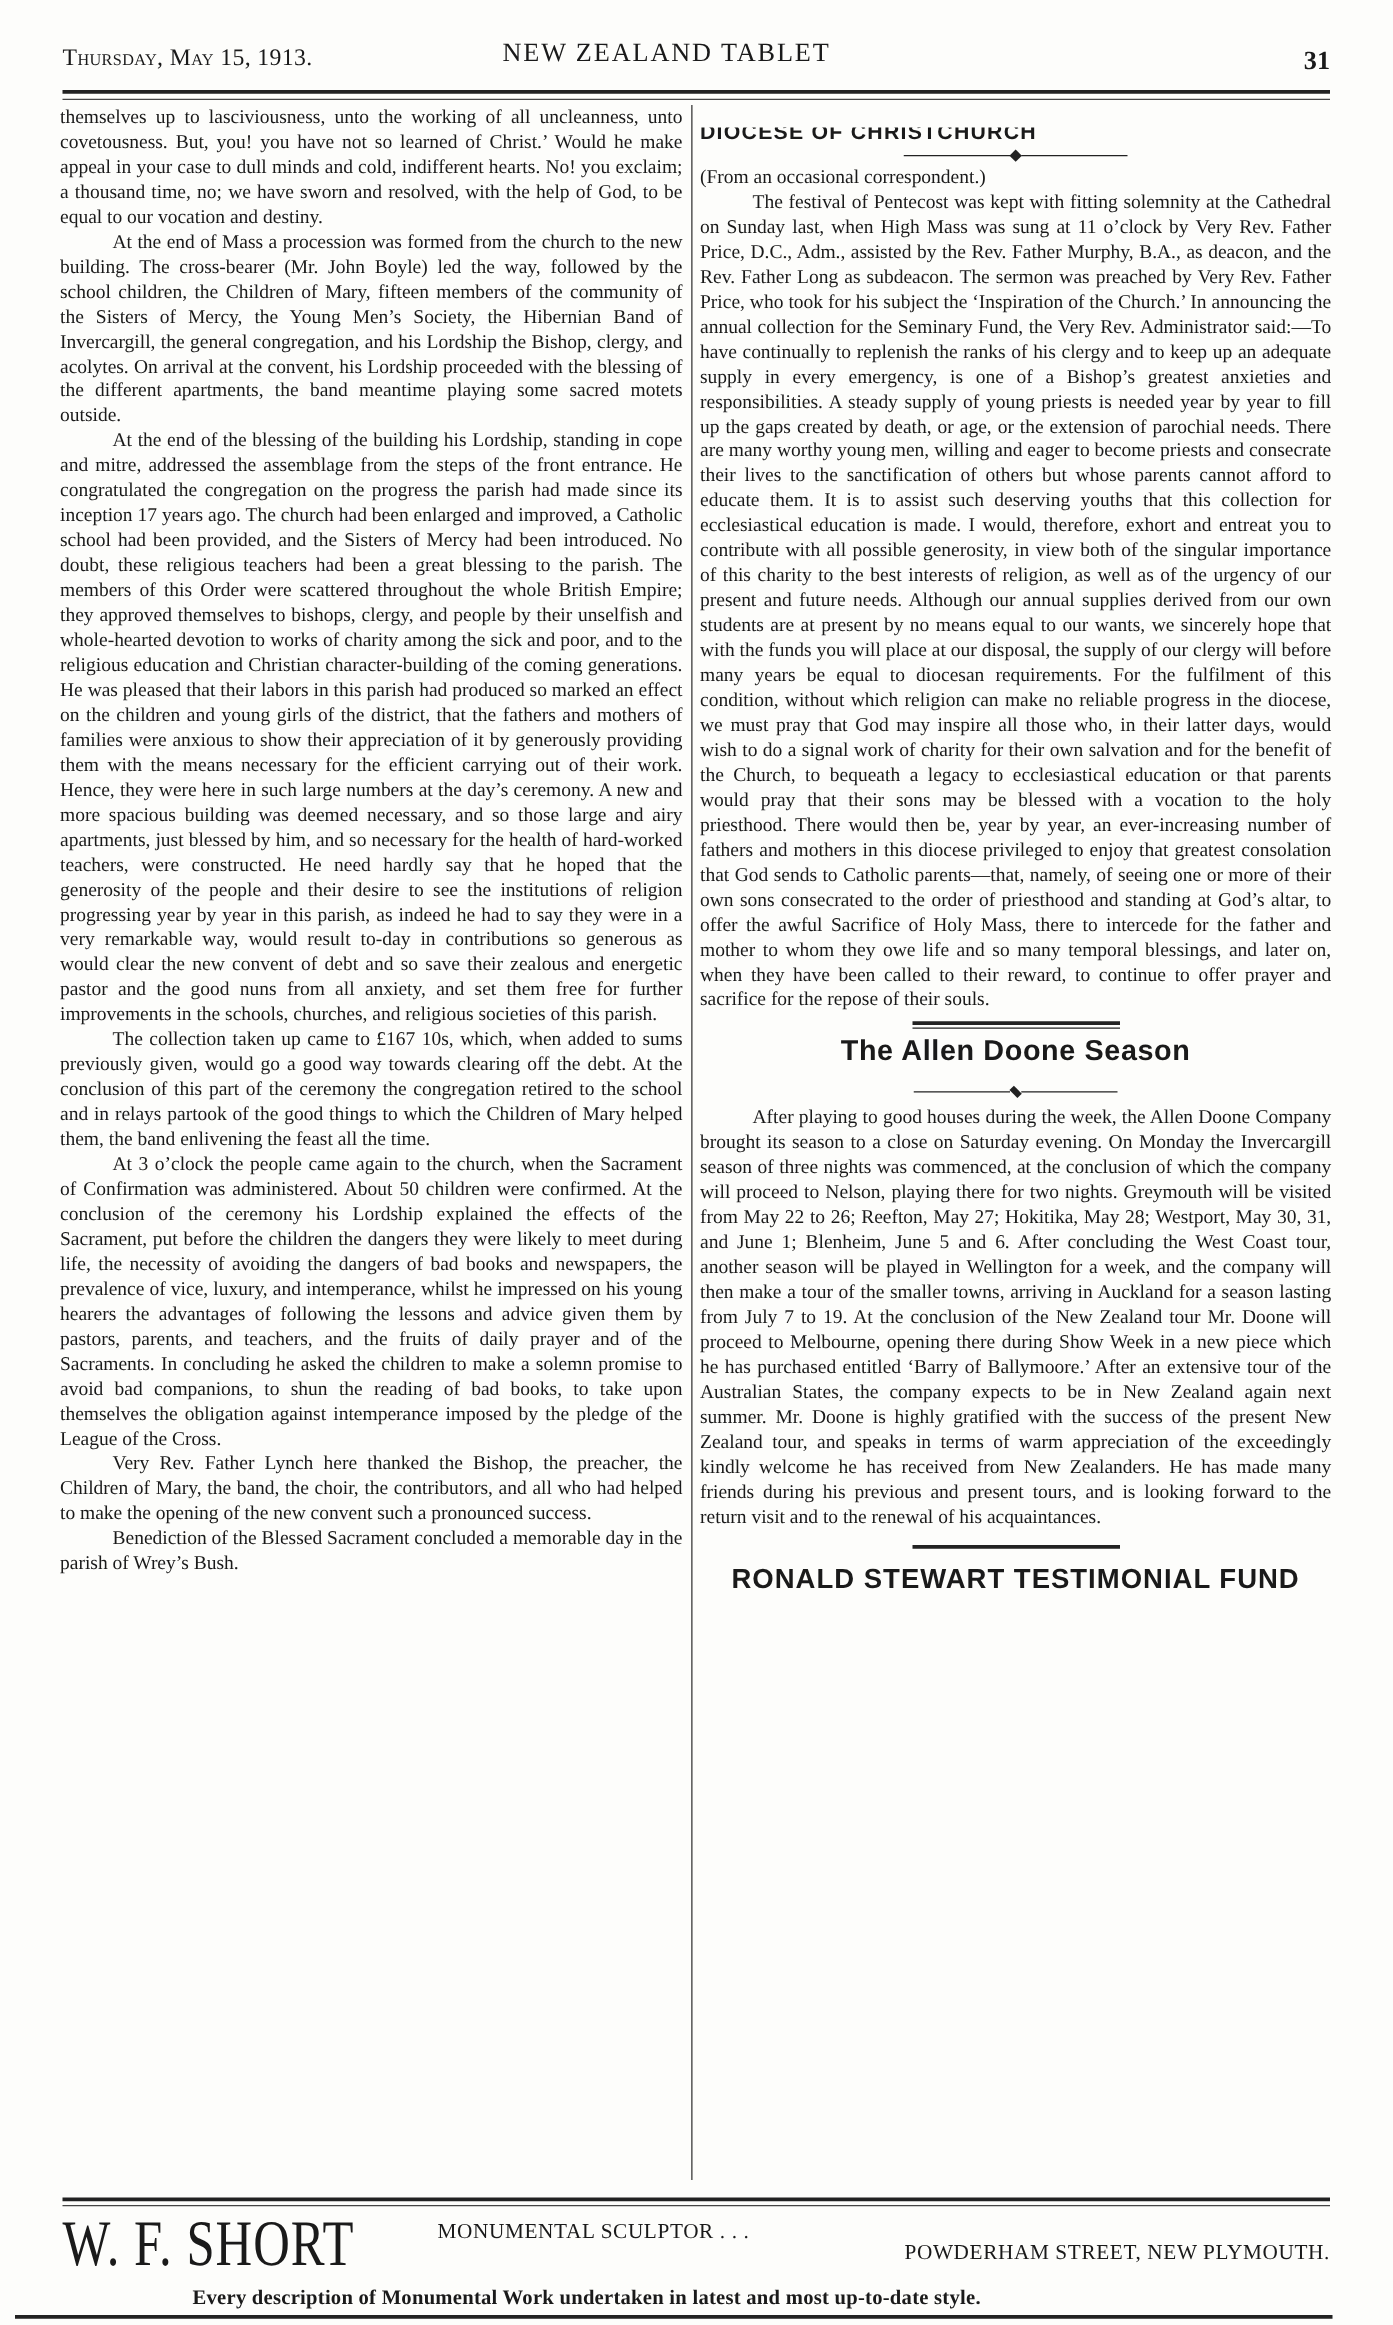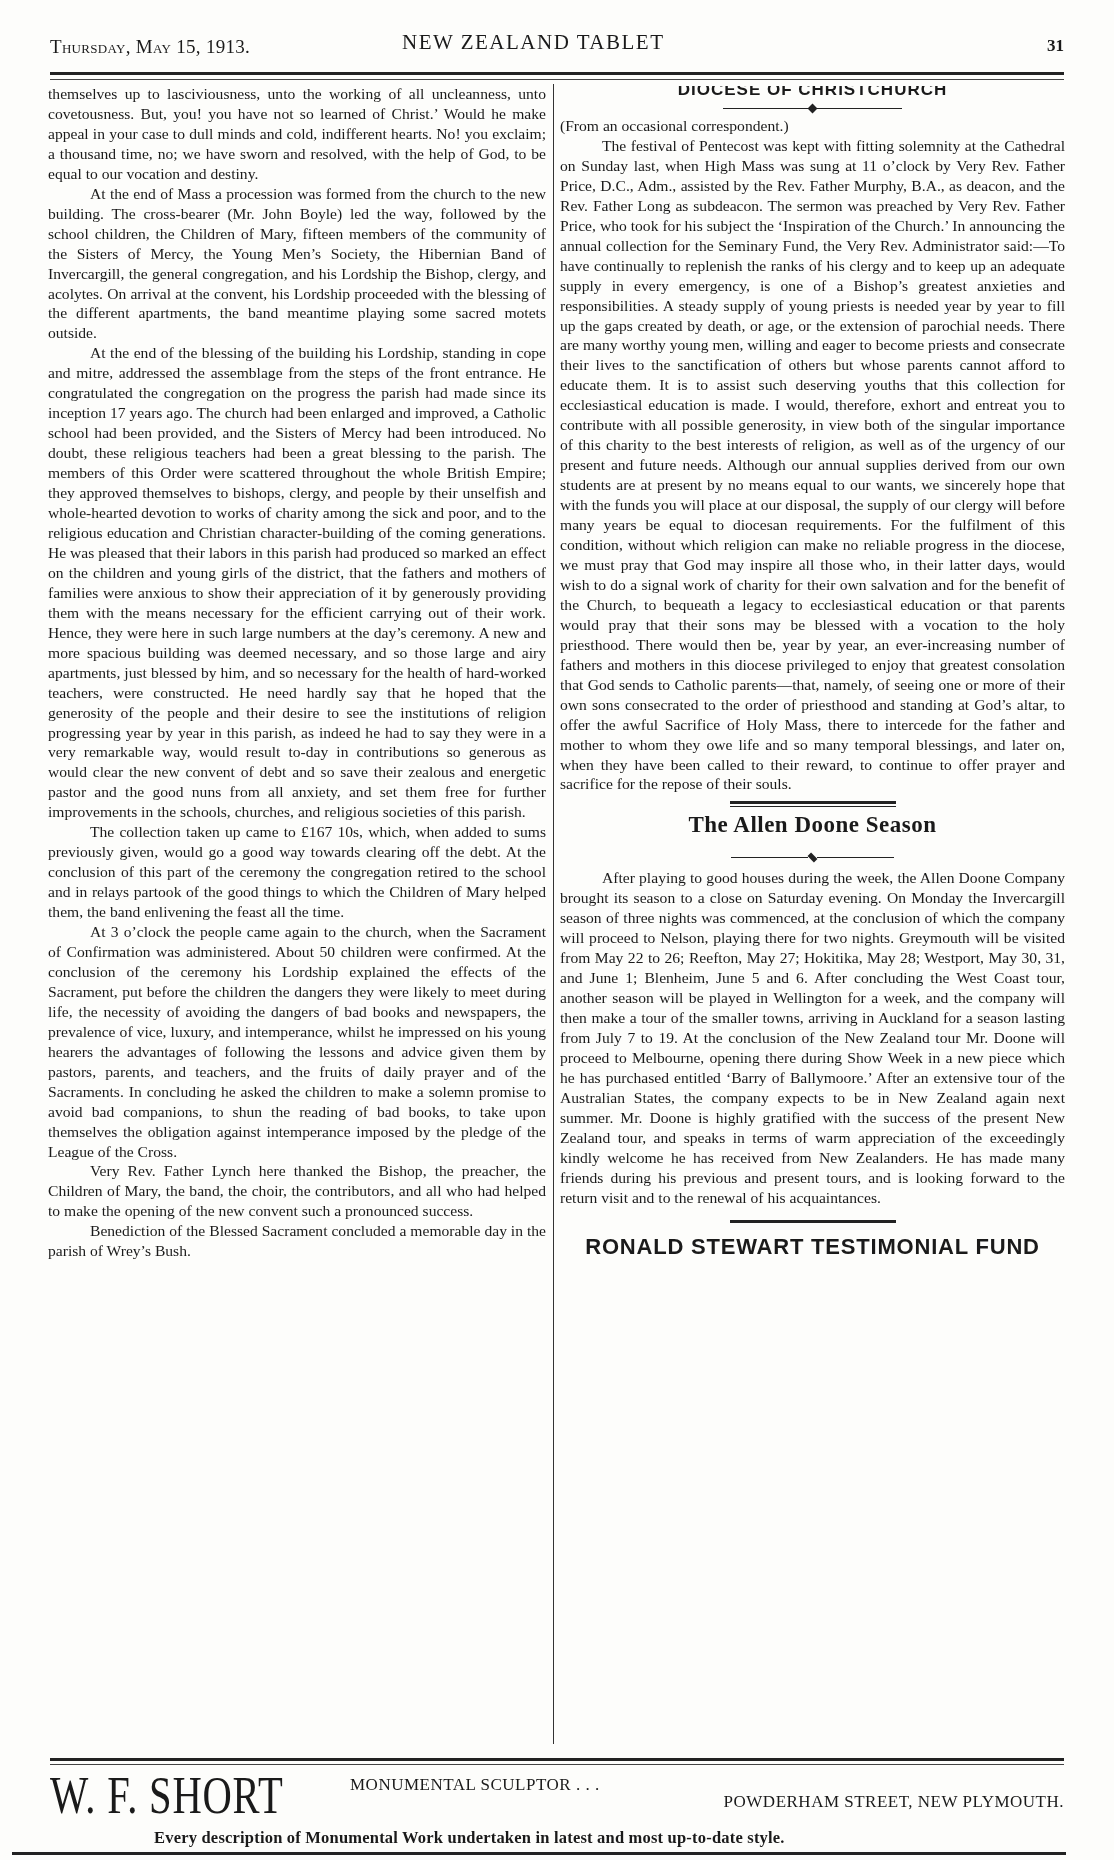--- a/index.html
+++ b/index.html
@@ -1,37 +1,37 @@
 <!DOCTYPE html>
 <html><head>
 <meta charset="utf-8">
 <style>
   html, body { margin:0; padding:0; background:#fdfdfb; }
   body { width:1114px; height:1860px; position:relative; overflow:hidden;
          font-family:"Liberation Serif","DejaVu Serif",serif; color:#1a1a1a; }
   .masthead { position:absolute; left:50px; top:28px; width:1014px; height:40px; }
   .masthead .date { position:absolute; left:0; top:8px; font-size:19px; font-variant:small-caps; letter-spacing:0.3px; }
   .masthead .title { position:absolute; left:352px; top:2px; font-size:21px; letter-spacing:1.5px; }
-  .masthead .pageno { position:absolute; right:0; top:8px; font-size:17px; font-weight:bold; }
+  .masthead .pageno { position:absolute; right:0; top:8px; font-size:21px; font-weight:bold; }
   .rule-top { position:absolute; left:50px; top:72px; width:1014px; border-top:3px solid #222; }
   .rule-top2 { position:absolute; left:50px; top:79px; width:1014px; border-top:1px solid #444; }
   .col { position:absolute; top:84px; font-size:15.6px; line-height:19.95px; text-align:justify; }
   .col-left { left:48px; width:498px; }
   .col-right { left:560px; width:505px; }
   .col-divider { position:absolute; left:553px; top:84px; height:1660px; border-left:1.5px solid #333; }
   p { margin:0; }
   p.indent { text-indent:42px; }
-  .headline-small { text-align:center; font-family:"Liberation Sans","DejaVu Sans",sans-serif; font-weight:bold; font-size:17px; letter-spacing:1px; height:14px; overflow:hidden; line-height:8px; margin-top:2px; }
+  .headline-small { font-family:"Liberation Sans","DejaVu Sans",sans-serif; font-weight:bold; font-size:17px; letter-spacing:1px; height:14px; overflow:hidden; line-height:8px; margin-top:18px; }
   .ornament { display:flex; align-items:center; justify-content:center; margin:5px 0 4px; }
   .ornament .line { width:85px; border-top:1.5px solid #222; }
   .ornament .diamond { width:7px; height:7px; background:#222; transform:rotate(45deg); margin:0 1px; }
   .byline { text-align:left; }
   .double-rule { margin:7px auto 0; width:166px; border-top:3px solid #222; }
   .double-rule2 { margin:2px auto 0; width:166px; border-top:1px solid #222; }
-  .section-title { text-align:center; font-family:Liberation Serif, serif; font-weight:bold; font-size:23px; margin:8px 0 20px; letter-spacing:0.5px; }
+  .section-title { text-align:center; font-family:Liberation Sans, sans-serif; font-weight:bold; font-size:23px; margin:8px 0 20px; letter-spacing:0.5px; }
   .section-title2 { text-align:center; font-family:"Liberation Sans","DejaVu Sans",sans-serif; font-weight:bold; font-size:22px; margin:14px 0 0; letter-spacing:0.8px; }
   .ornament2 { display:flex; align-items:center; justify-content:center; margin:3px 0 8px; }
   .ornament2 .line { width:77px; border-top:1.5px solid #222; }
   .ornament2 .diamond { width:9px; height:5px; background:#222; transform:rotate(45deg); margin:0 0px; }
   .single-rule { margin:12px auto 0; width:166px; border-top:3px solid #222; }
   .ad-rule1 { position:absolute; left:50px; top:1758px; width:1014px; border-top:3px solid #222; }
   .ad-rule1b { position:absolute; left:50px; top:1764px; width:1014px; border-top:1px solid #444; }
   .ad { position:absolute; left:50px; top:1768px; width:1014px; height:80px; }
   .ad .name { position:absolute; left:0; top:0; font-size:52px; line-height:56px; letter-spacing:1px; transform:scaleX(0.78); transform-origin:left top; }
   .ad .trade { position:absolute; left:300px; top:7px; font-size:17px; letter-spacing:0.5px; }

